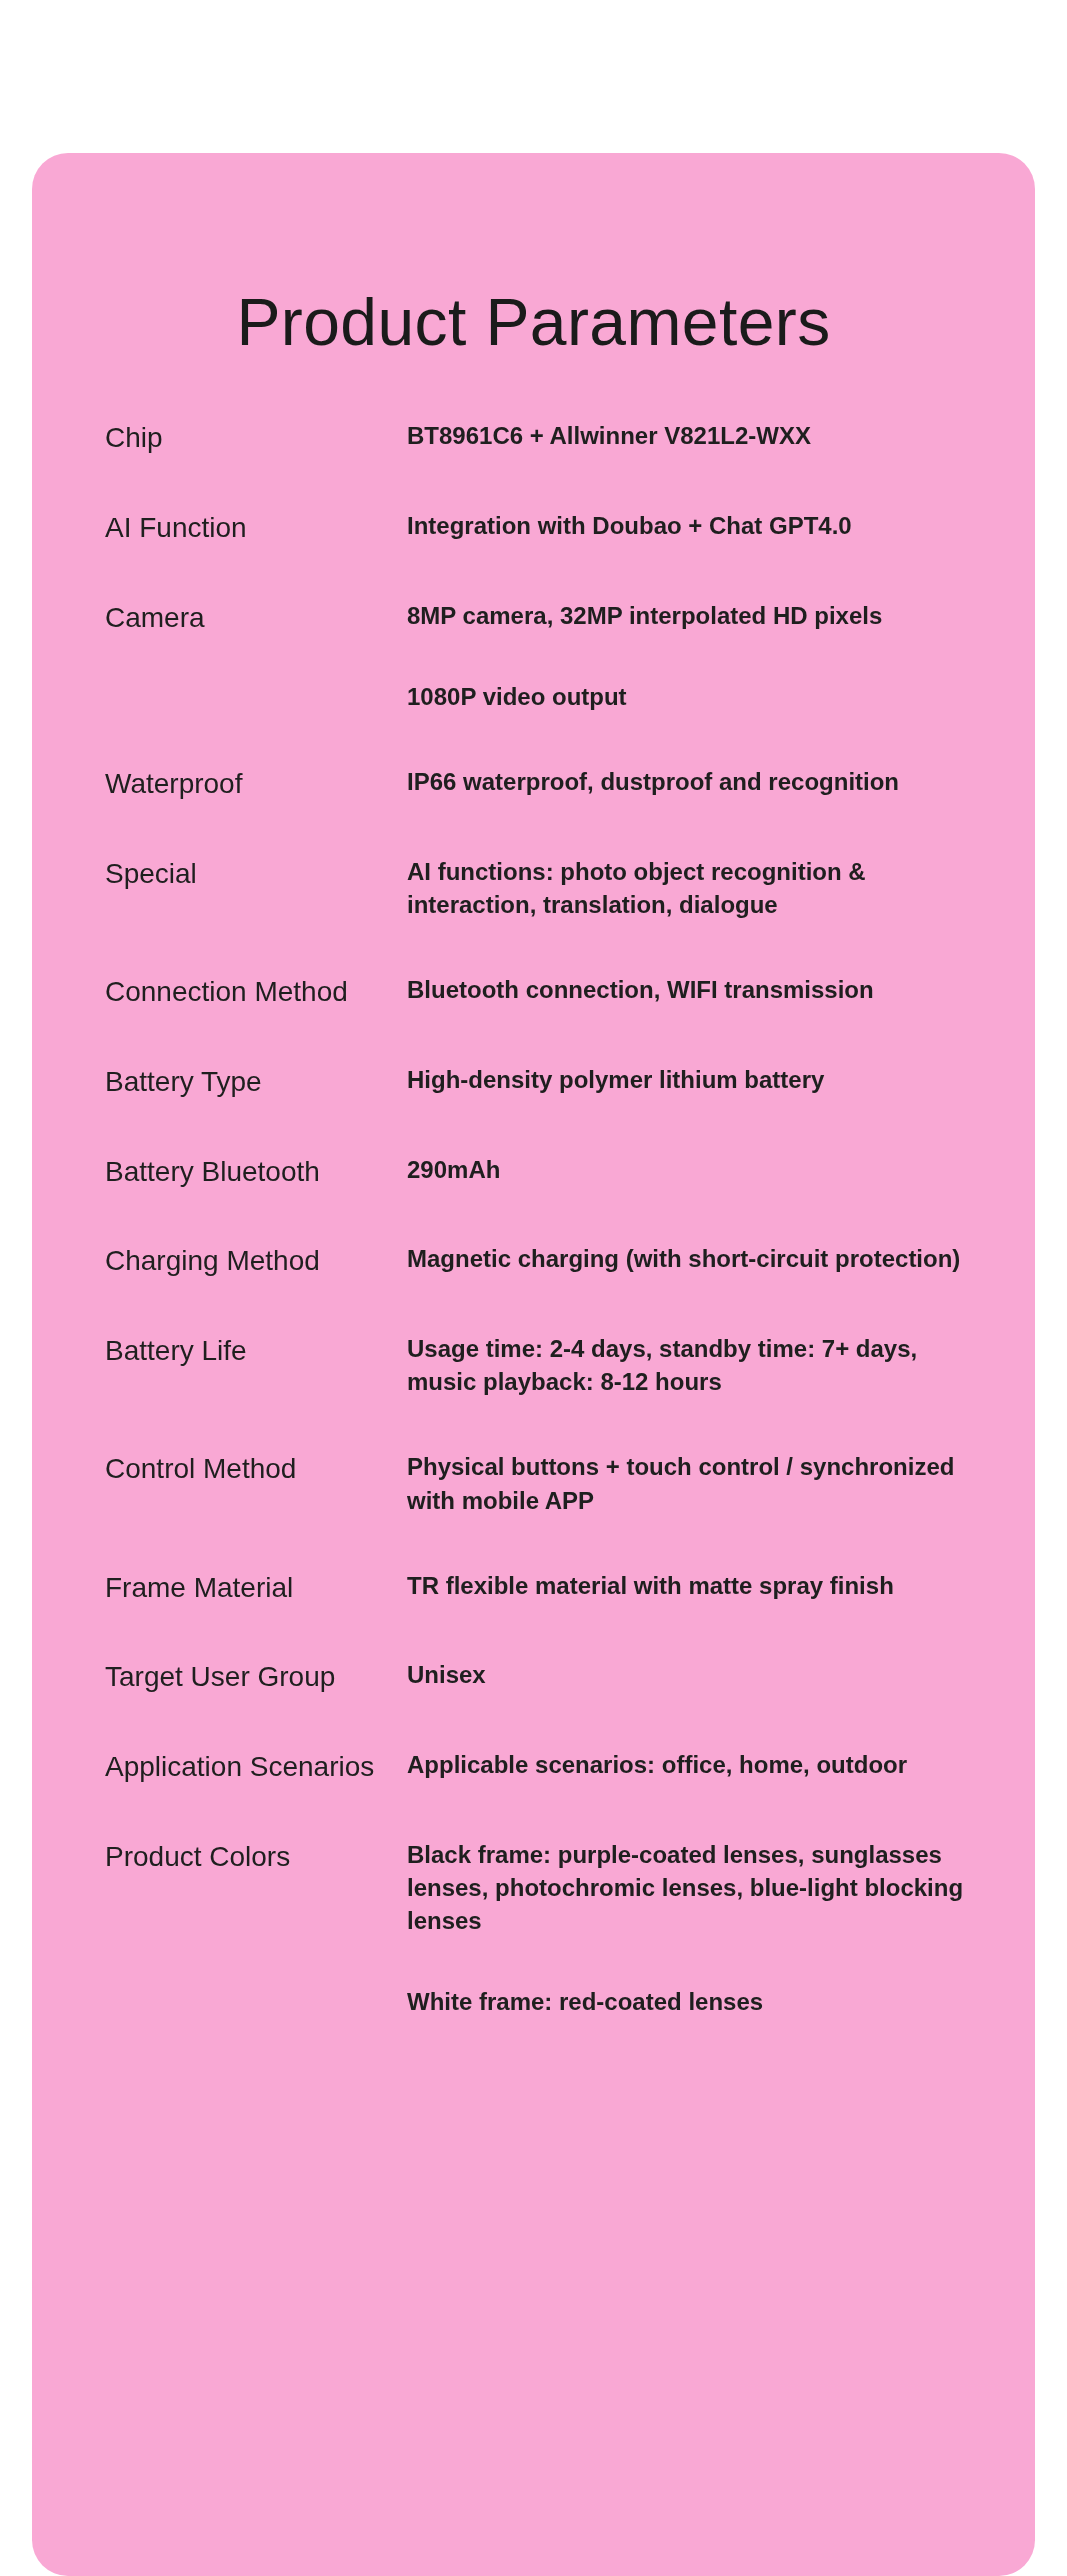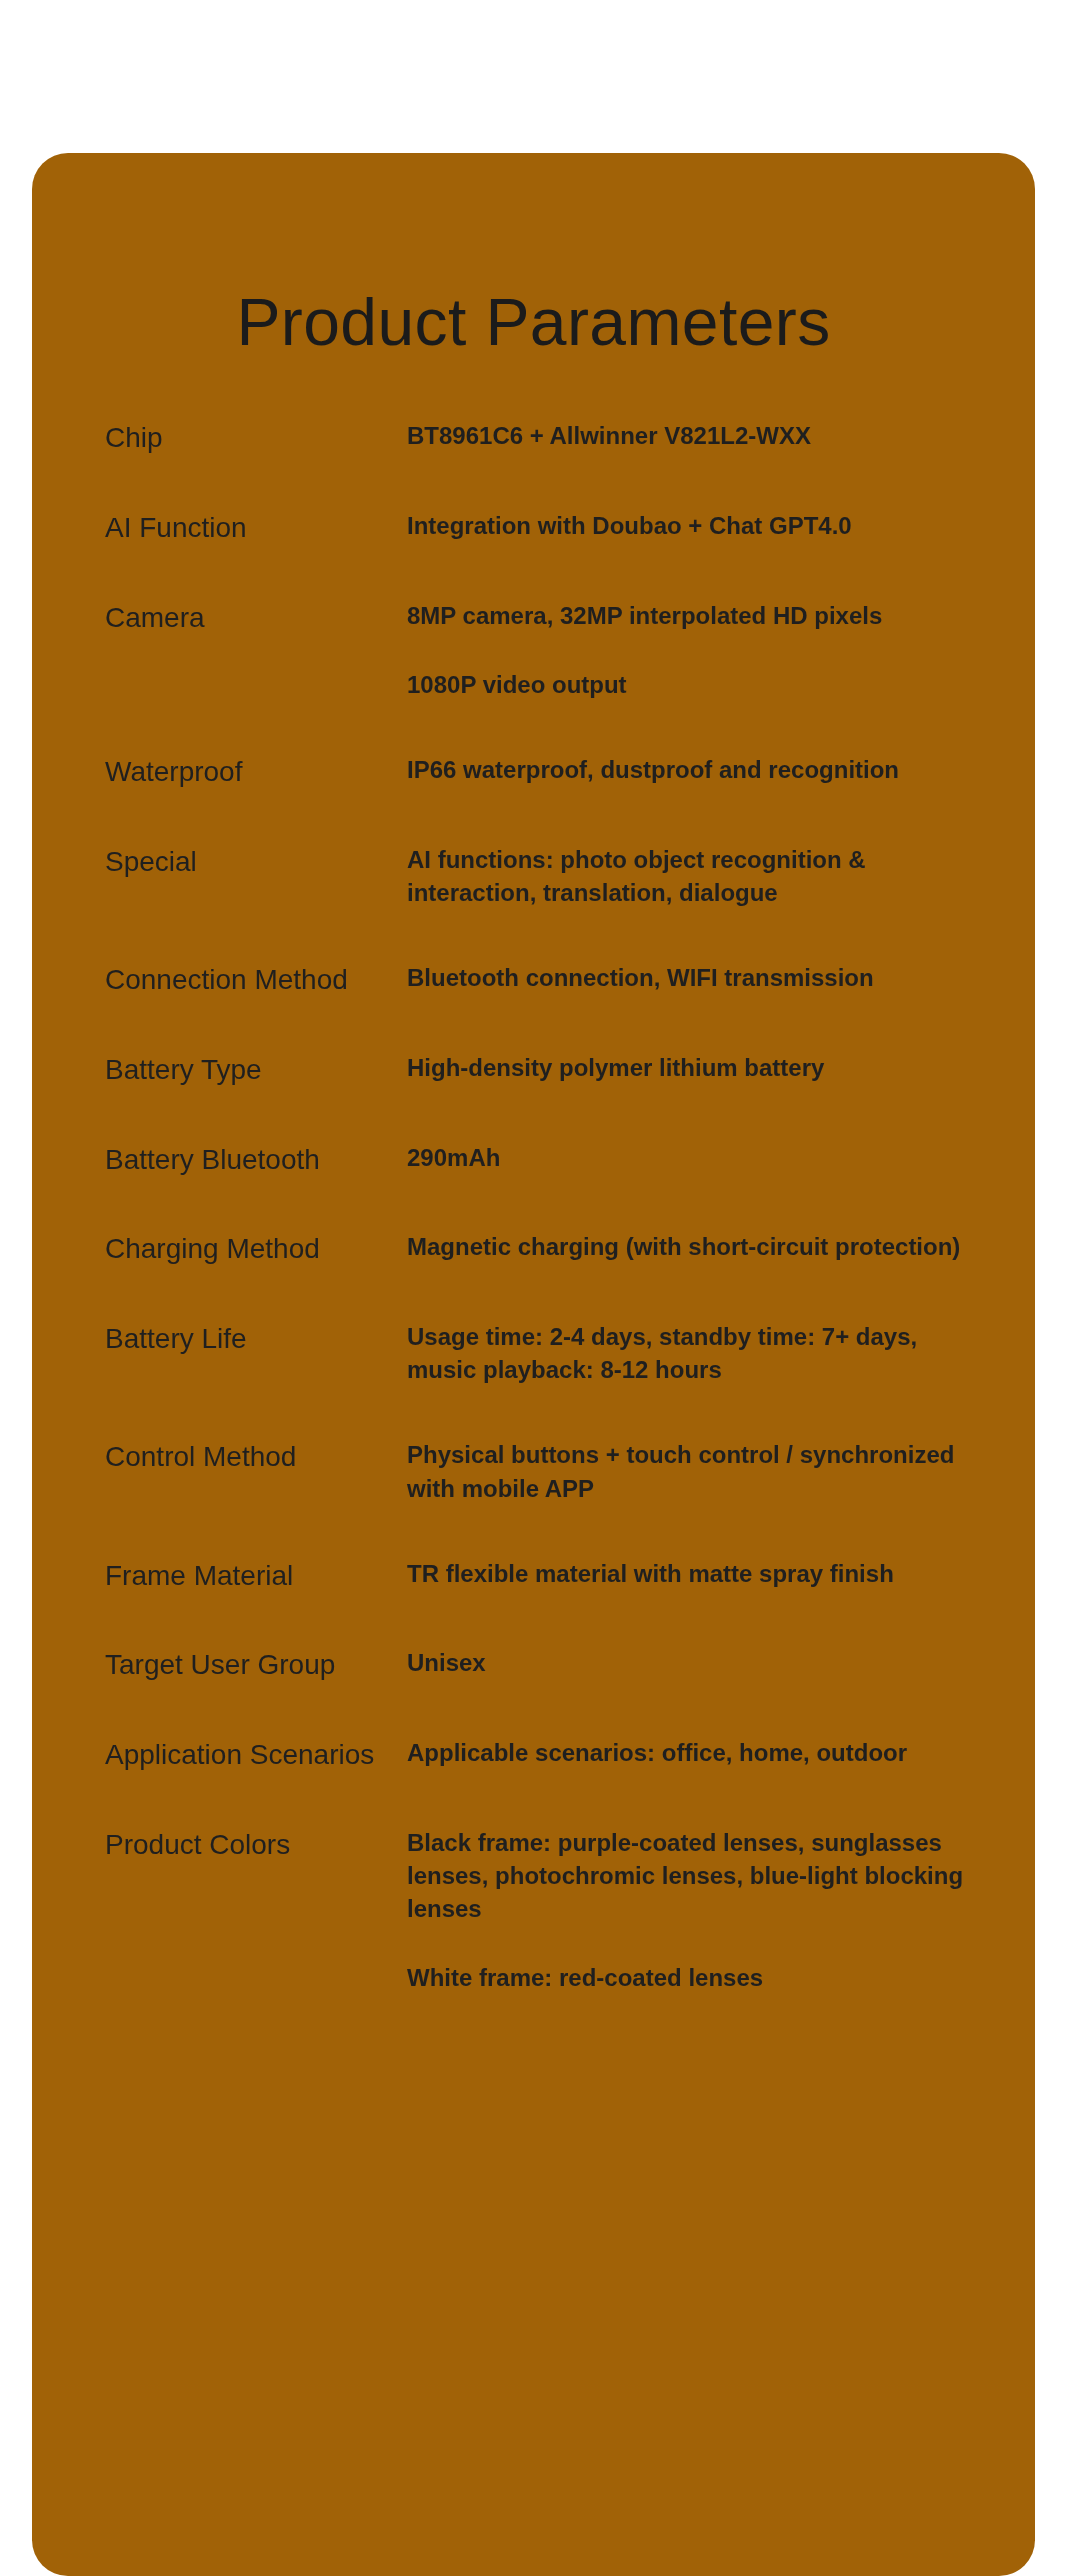--- a/index.html
+++ b/index.html
@@ -16,21 +16,21 @@
     width: 1067px;
     min-height: 2576px;
     background: #ffffff;
     display: flex;
     justify-content: center;
     box-sizing: border-box;
     padding: 153px 0 0 0;
   }
   .card {
     width: 1003px;
-    background: #a16207;
+    background: #f9a8d4;
     border-radius: 36px;
     box-sizing: border-box;
     padding: 0 0 98px 0;
   }
   .title {
     text-align: center;
     font-size: 66px;
     font-weight: 400;
     color: #1b1b1b;
     letter-spacing: 0.4px;
@@ -58,21 +58,21 @@
     padding: 0 62px 0 0;
     font-size: 24px;
     color: #1f1f1f;
     font-weight: 700;
     line-height: 1.38;
   }
   .spec-value p {
     margin: 0;
   }
   .spec-value p + p {
-    margin-top: 36px;
+    margin-top: 48px;
   }
   
   .spec-row td {
     padding-top: 0;
     padding-bottom: 0;
   }
   .row-gap td {
     height: 52px;
     font-size: 0;
     line-height: 0;

